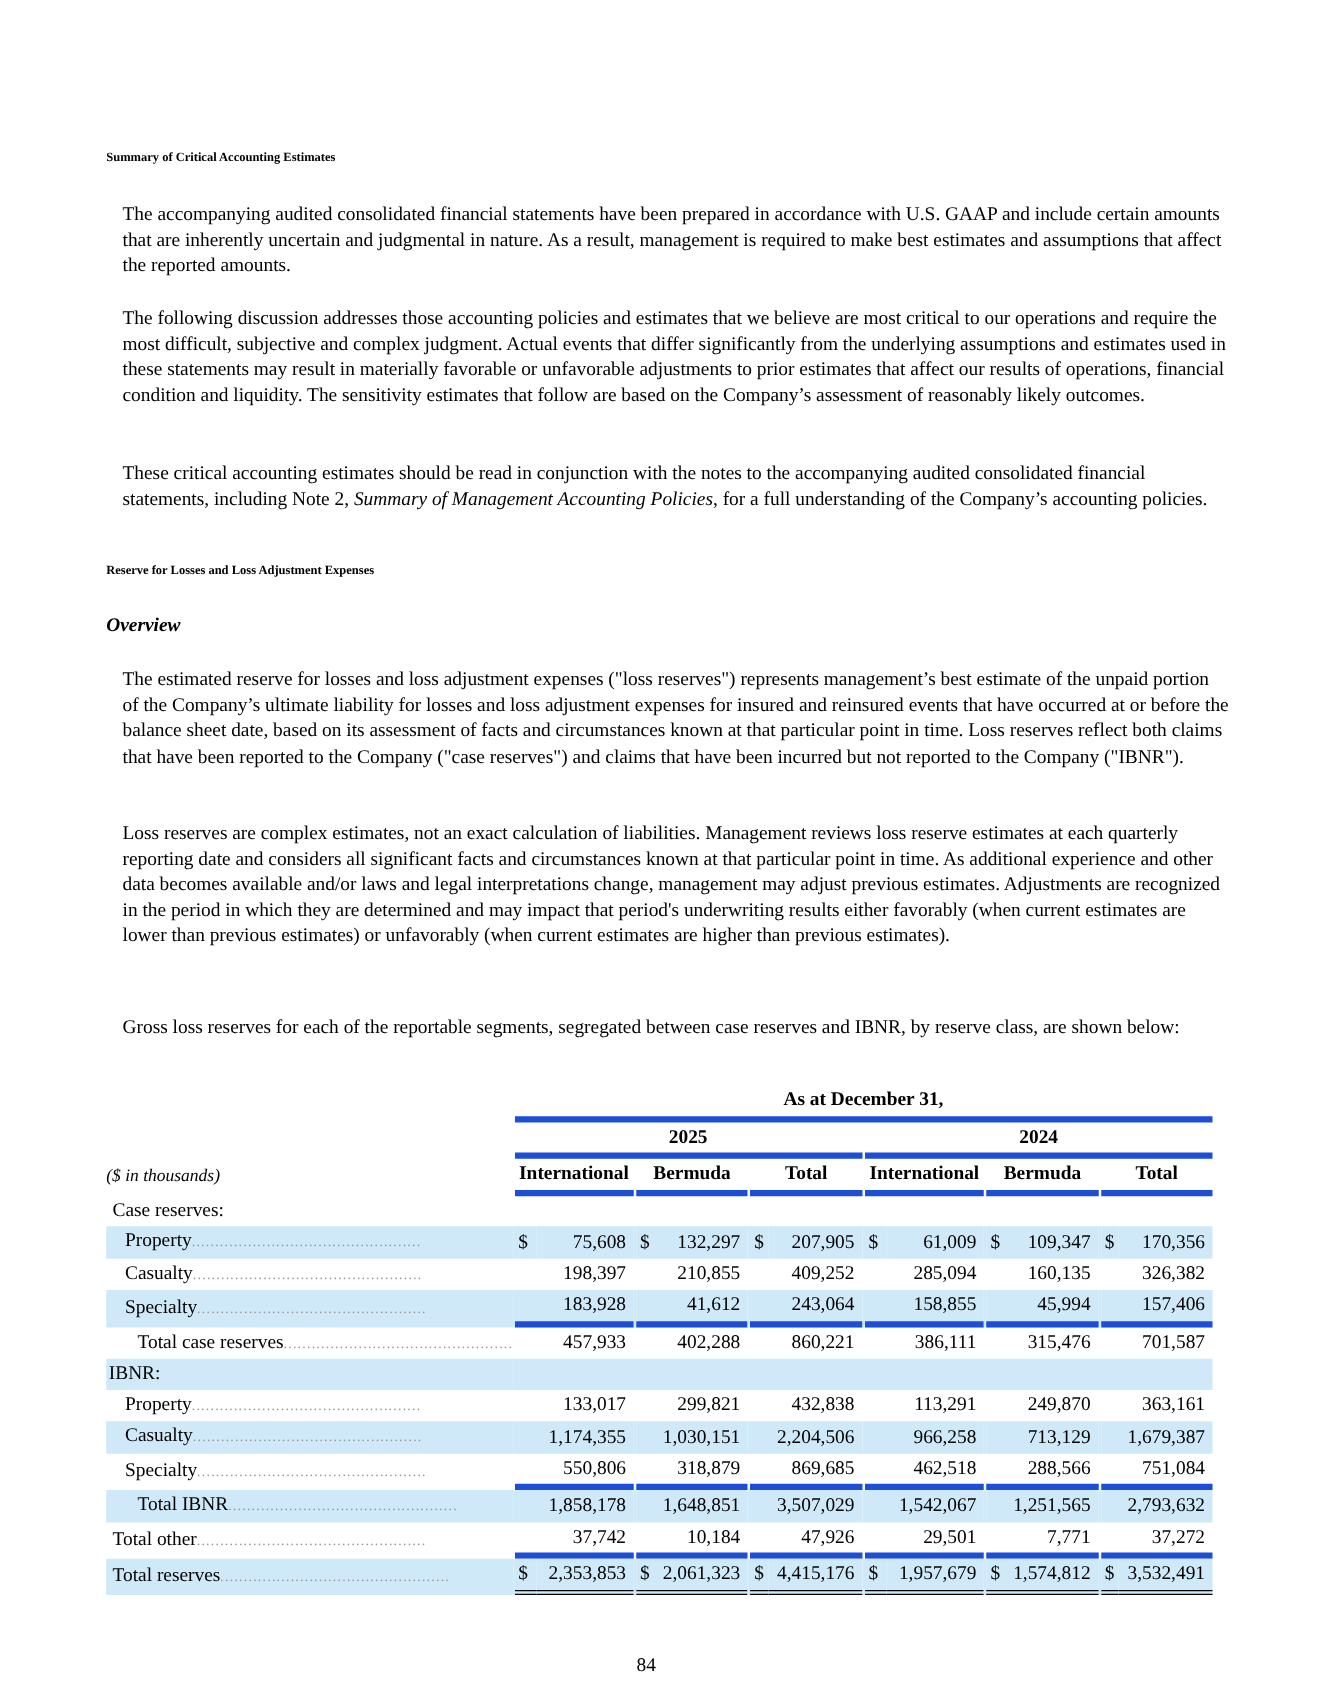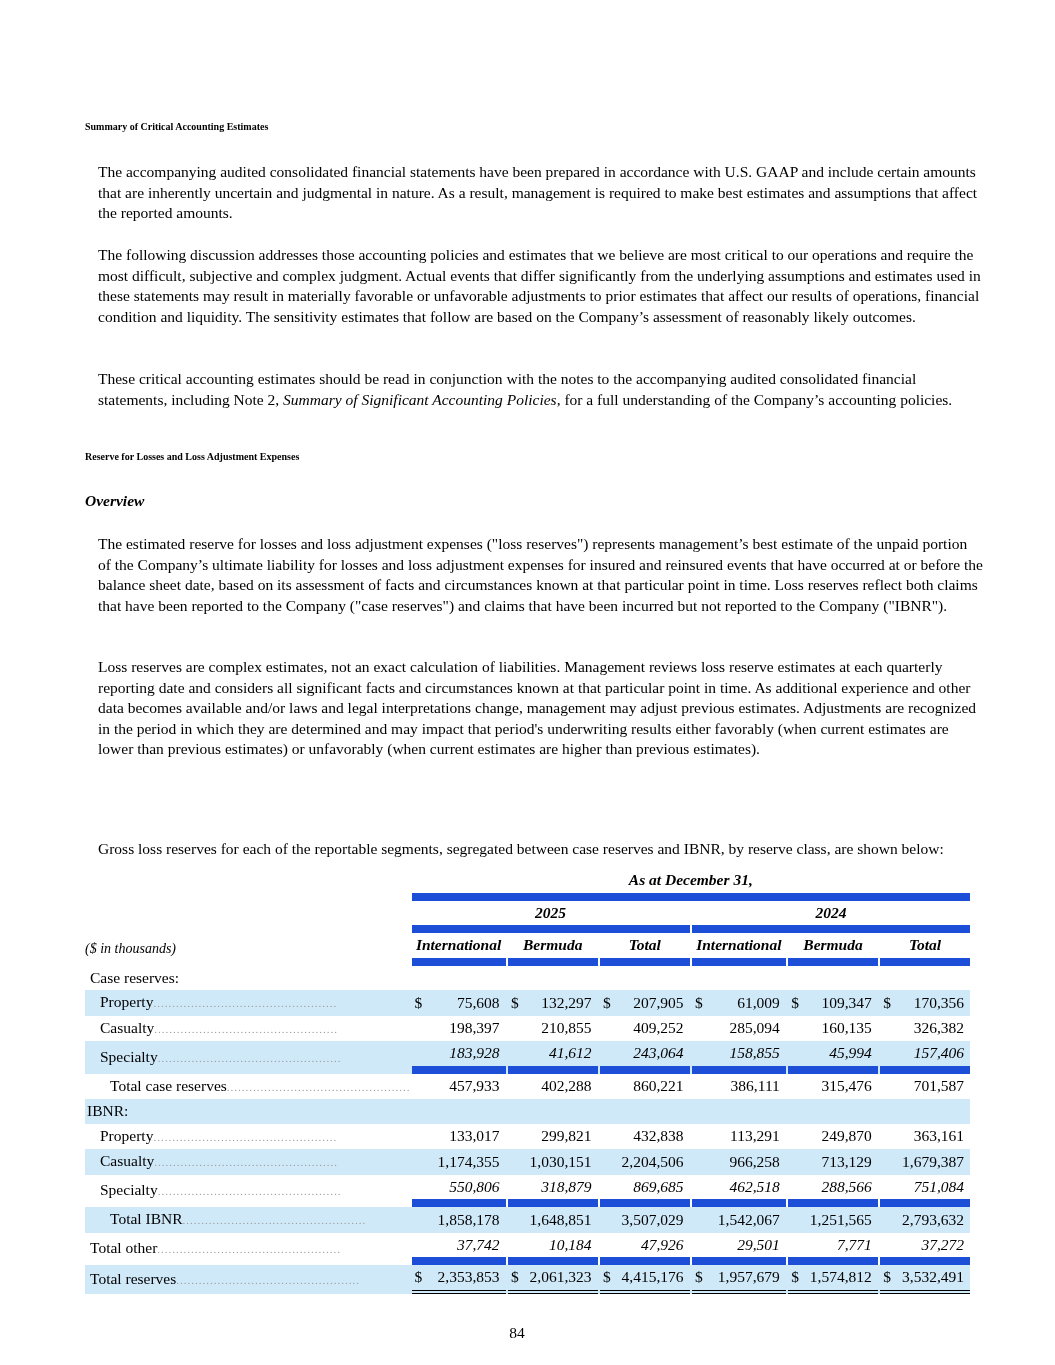--- a/index.html
+++ b/index.html
@@ -14,40 +14,40 @@
   th { font-weight: bold; }
   .lbl { width: 212px; text-align: left; position: relative; overflow: hidden; margin-top: 23px; }
   .lbl .dots { color: #9a9a9a; letter-spacing: 1px; font-size: 11px; }
   .ind1 { padding-left: 15px; }
   .ind2 { padding-left: 25px; }
   .gap { width: 7px; }
   .dol { width: 20px; text-align: left; padding-left: 3px; }
   .num { text-align: right; padding-right: 6px; }
   .blue td { background: #cfe9f9; }
   .blue td.gap { background: #cfe9f9; }
-  .bb { border-bottom: 8px solid #1d4ed8; font-style: italic; }
+  .bb { border-bottom: 5px solid #1d4ed8; }
   .bdbl { border-bottom: 4px double #000; }
   .center { text-align: center; }
   .pagenum { position: absolute; top: 1324px; left: 0; width: 1034px; text-align: center; font-size: 15.5px; }
 </style>
 </head>
 <body>
 
 <div class="page">
   <div class="h" style="top:121px">Summary of Critical Accounting Estimates</div>
   <div class="p" style="top:162px">The accompanying audited consolidated financial statements have been prepared in accordance with U.S. GAAP and include certain amounts that are inherently uncertain and judgmental in nature. As a result, management is required to make best estimates and assumptions that affect the reported amounts.</div>
   <div class="p" style="top:245px">The following discussion addresses those accounting policies and estimates that we believe are most critical to our operations and require the most difficult, subjective and complex judgment. Actual events that differ significantly from the underlying assumptions and estimates used in these statements may result in materially favorable or unfavorable adjustments to prior estimates that affect our results of operations, financial condition and liquidity. The sensitivity estimates that follow are based on the Company’s assessment of reasonably likely outcomes.</div>
   <div class="p" style="top:369px">
-    <span>These critical accounting estimates should be read in conjunction with the notes to the accompanying audited consolidated financial statements, including Note 2, </span><i>Summary of Significant Accounting Policies</i><span>, for a full understanding of the Company’s accounting policies.</span>
+    <span>These critical accounting estimates should be read in conjunction with the notes to the accompanying audited consolidated financial statements, including Note 2, </span><i>Summary of Management Accounting Policies</i><span>, for a full understanding of the Company’s accounting policies.</span>
   </div>
   <div class="h" style="top:451px">Reserve for Losses and Loss Adjustment Expenses</div>
   <div class="hi" style="top:492px">Overview</div>
   <div class="p" style="top:534px">The estimated reserve for losses and loss adjustment expenses ("loss reserves") represents management’s best estimate of the unpaid portion of the Company’s ultimate liability for losses and loss adjustment expenses for insured and reinsured events that have occurred at or before the balance sheet date, based on its assessment of facts and circumstances known at that particular point in time. Loss reserves reflect both claims that have been reported to the Company ("case reserves") and claims that have been incurred but not reported to the Company ("IBNR").</div>
   <div class="p" style="top:657px">Loss reserves are complex estimates, not an exact calculation of liabilities. Management reviews loss reserve estimates at each quarterly reporting date and considers all significant facts and circumstances known at that particular point in time. As additional experience and other data becomes available and/or laws and legal interpretations change, management may adjust previous estimates. Adjustments are recognized in the period in which they are determined and may impact that period's underwriting results either favorably (when current estimates are lower than previous estimates) or unfavorably (when current estimates are higher than previous estimates).</div>
-  <div class="p" style="top:839px">Gross loss reserves for each of the reportable segments, segregated between case reserves and IBNR, by reserve class, are shown below:</div>
+  <div class="p" style="top:812px">Gross loss reserves for each of the reportable segments, segregated between case reserves and IBNR, by reserve class, are shown below:</div>
 
   <table>
     <colgroup>
       <col style="width:212px">
         <col style="width:3px">
       <col style="width:20px">
         <col style="width:88px">
         <col style="width:7px">
       <col style="width:20px">
         <col style="width:88px">

